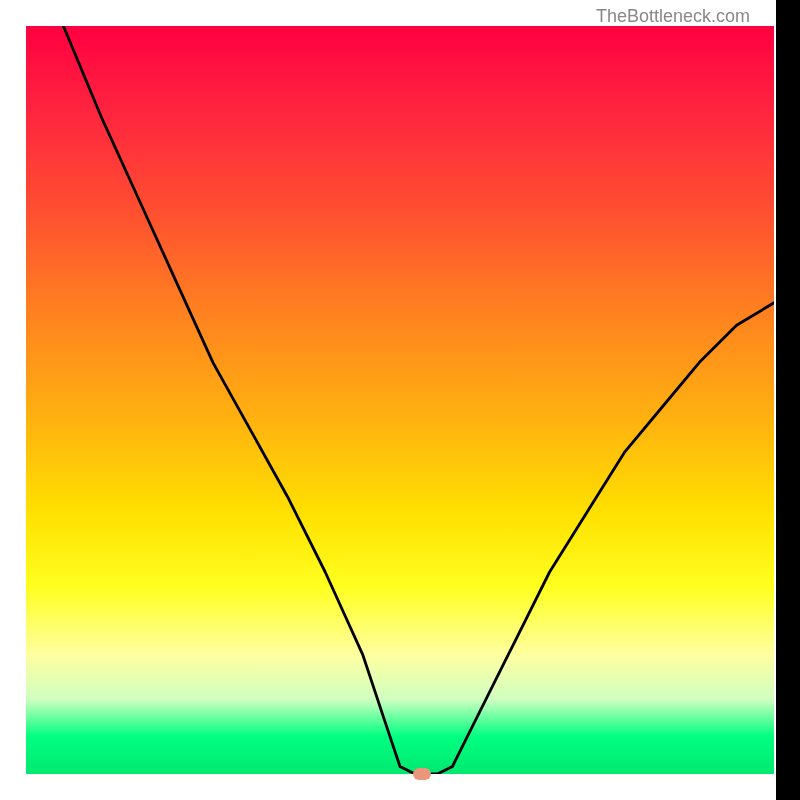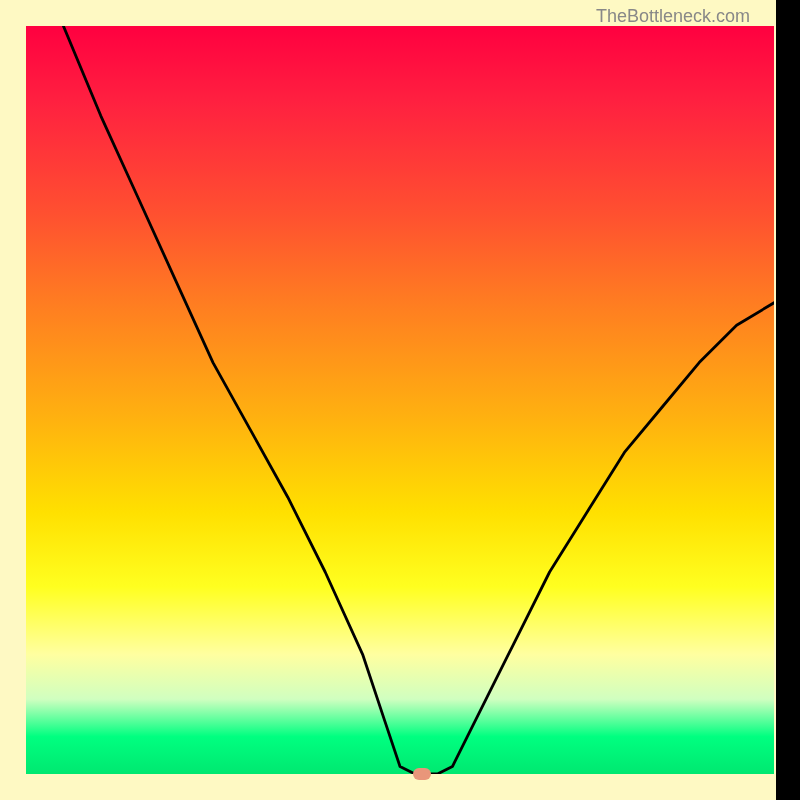--- a/index.html
+++ b/index.html
@@ -1,16 +1,16 @@
 <!DOCTYPE html>
 <html><head>
 <meta charset="utf-8">
 <style>
 html,body{margin:0;padding:0;width:800px;height:800px;background:#000;overflow:hidden}
-.wrap{position:relative;width:776px;height:800px;background:#fef9c3}
+.wrap{position:relative;width:776px;height:800px;background:#ffffff}
 .grad{position:absolute;left:26px;top:26px;width:748px;height:748px;
   background:linear-gradient(to bottom,
     #ff0040 0%,
     #ff2040 10%,
     #ff5030 25%,
     #ff8020 38%,
     #ffb010 52%,
     #ffe000 65%,
     #ffff20 75%,
     #ffffa0 84%,

